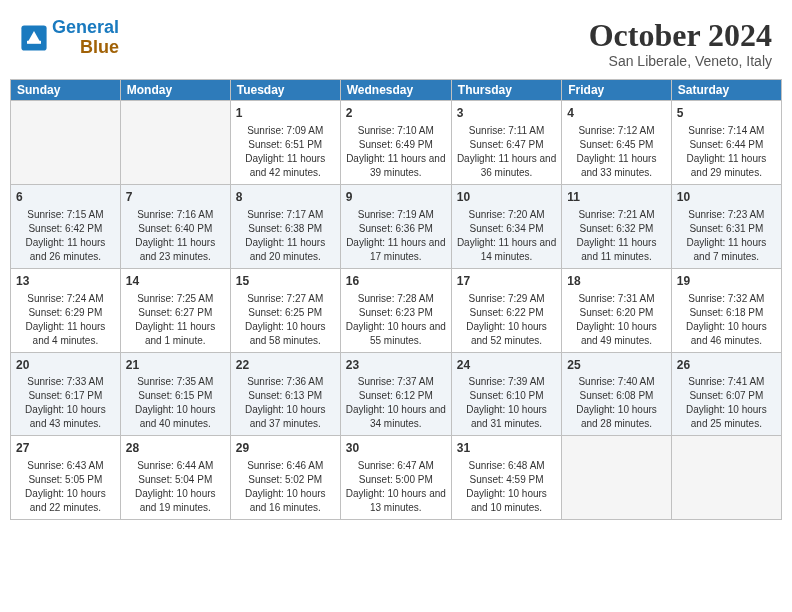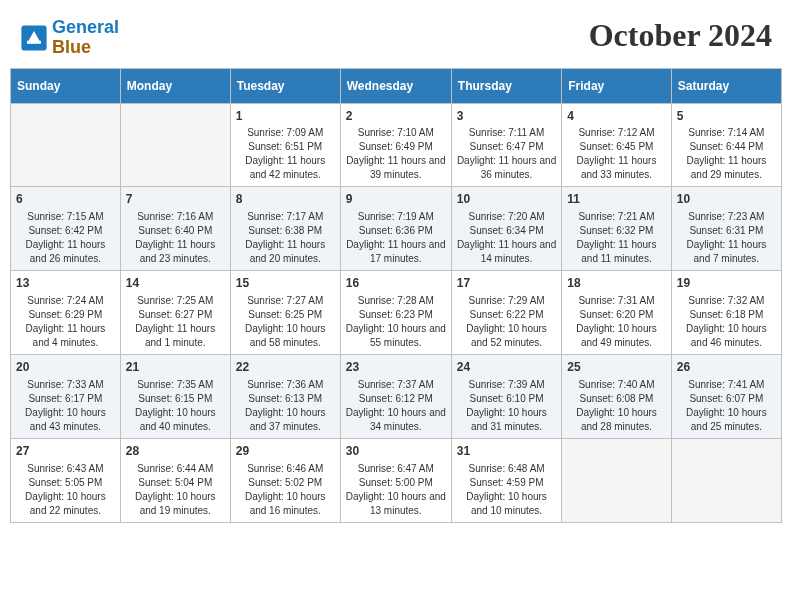--- a/index.html
+++ b/index.html
@@ -19,20 +19,21 @@
     .logo {
       display: flex;
       align-items: center;
       gap: 4px;
     }
     .logo-text {
       font-size: 18px;
       font-weight: bold;
       color: #333;
       line-height: 1.1;
+      text-align: right;
     }
     .logo-text span {
       color: #1a7abf;
     }
     .logo-icon {
       width: 28px;
       height: 28px;
     }
     .title-section {
       text-align: right;
@@ -51,21 +52,21 @@
     .calendar {
       width: 100%;
       border-collapse: collapse;
       margin-top: 6px;
       font-size: 11px;
     }
     .calendar th {
       background-color: #2e7bba;
       color: #fff;
       text-align: left;
-      padding: 10px 6px;
+      padding: 3px 6px;
       font-size: 12px;
       font-weight: bold;
       border: 1px solid #c0c0c0;
     }
     .calendar td {
       border: 1px solid #c0c0c0;
       vertical-align: top;
       padding: 4px 5px;
       width: 113px;
       min-height: 70px;
@@ -101,20 +102,21 @@
       <polygon points="10,28 20,10 30,28" fill="white"></polygon>
       <rect x="10" y="24" width="20" height="4" fill="white"></rect>
     </svg>
     <div class="logo-text">
       <span>General</span><br>
       <span style="color:#a16207">Blue</span>
     </div>
   </div>
   <div class="title-section">
     <div class="month-title">October 2024</div>
+    <div class="subtitle">San Liberale, Veneto, Italy</div>
   </div>
 </div>
 
 <table class="calendar">
   <thead>
     <tr>
       <th>Sunday</th>
       <th>Monday</th>
       <th>Tuesday</th>
       <th>Wednesday</th>

